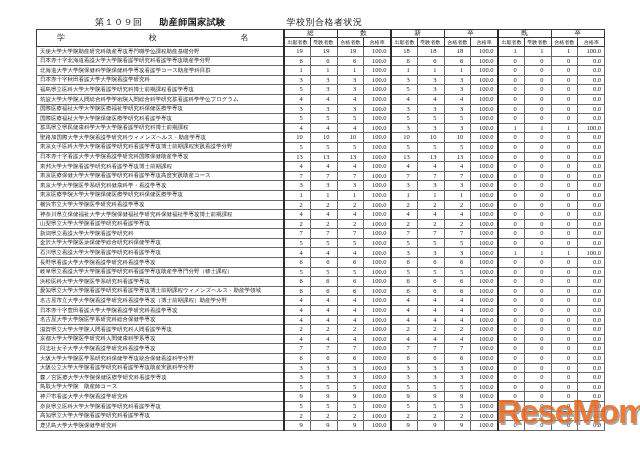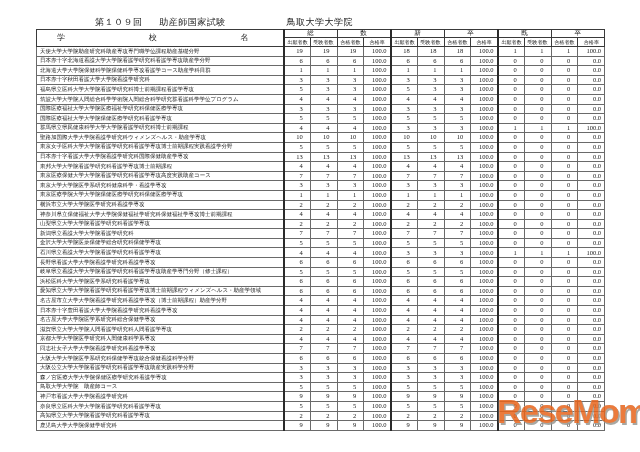--- a/index.html
+++ b/index.html
@@ -9,21 +9,21 @@
     font-family:"Liberation Serif","DejaVu Serif",serif;
     color:#1a1a1a;
     position:relative;
     overflow:hidden;
   }
   .title-row{
     position:absolute;top:16px;left:95px;
     font-size:9px;letter-spacing:.5px;white-space:nowrap;
   }
   .title-row .t-no{margin-right:14px;font-family:Liberation Mono, monospace;}
-  .title-row .t-name{margin-right:58px;}
+  .title-row .t-name{margin-right:58px;font-weight:bold;}
   table.results{
     position:absolute;left:36px;top:29px;
     width:568px;
     border-collapse:collapse;table-layout:fixed;
     border:1.5px solid #2b2b2b;
   }
   table.results col.c-name{width:247px;}
   table.results col.c-num{width:26.75px;}
   th,td{
     border:0.6px solid #6a6a6a;
@@ -60,21 +60,21 @@
     text-shadow:1.5px 1.5px 0 #9a9a94, -0.5px -0.5px 0 #c8c8c2;
     pointer-events:none;
   }
 </style>
 </head>
 <body>
 
 <div class="title-row">
   <span class="t-no">第１０９回</span>
   <span class="t-name">助産師国家試験</span>
-  <span class="t-sub">鳥取大学大学院</span>
+  <span class="t-sub">学校別合格者状況</span>
 </div>
 
 <table class="results">
   <colgroup>
     <col class="c-name">
     <col class="c-num">
       <col class="c-num">
       <col class="c-num">
       <col class="c-num">
     <col class="c-num">

